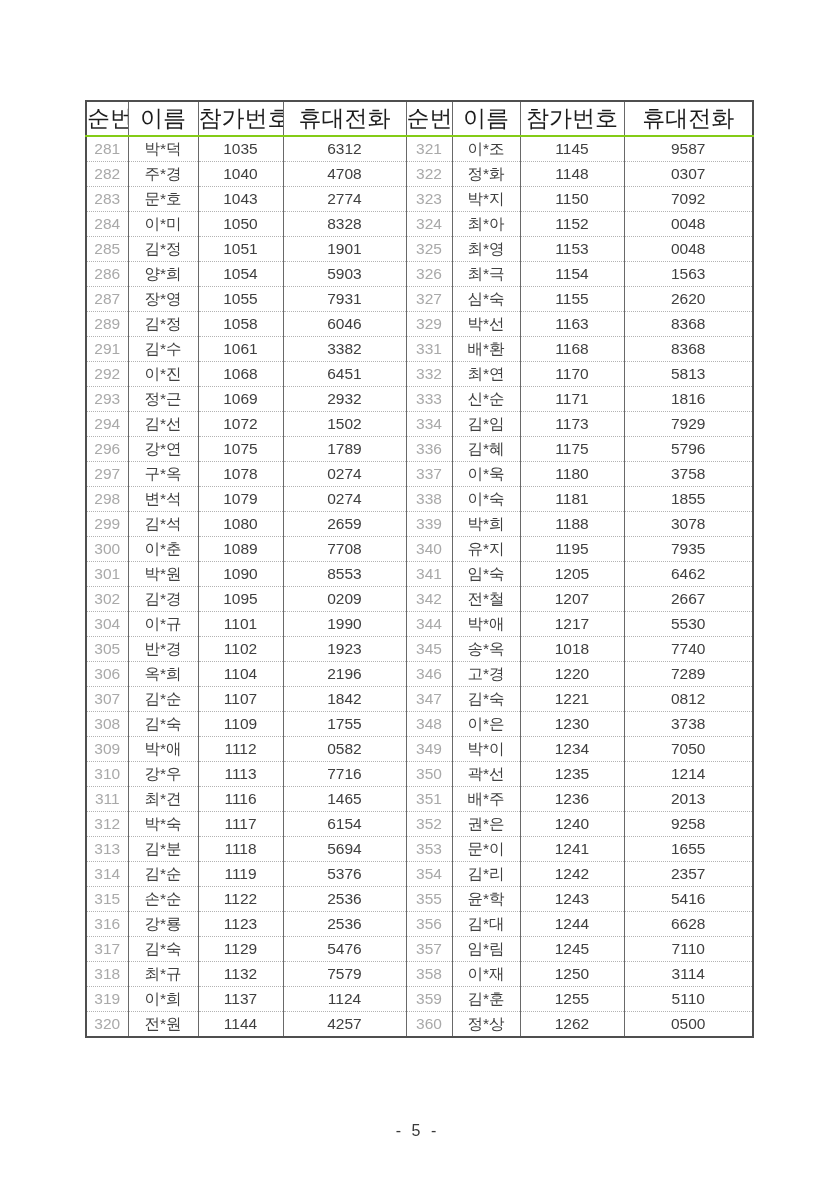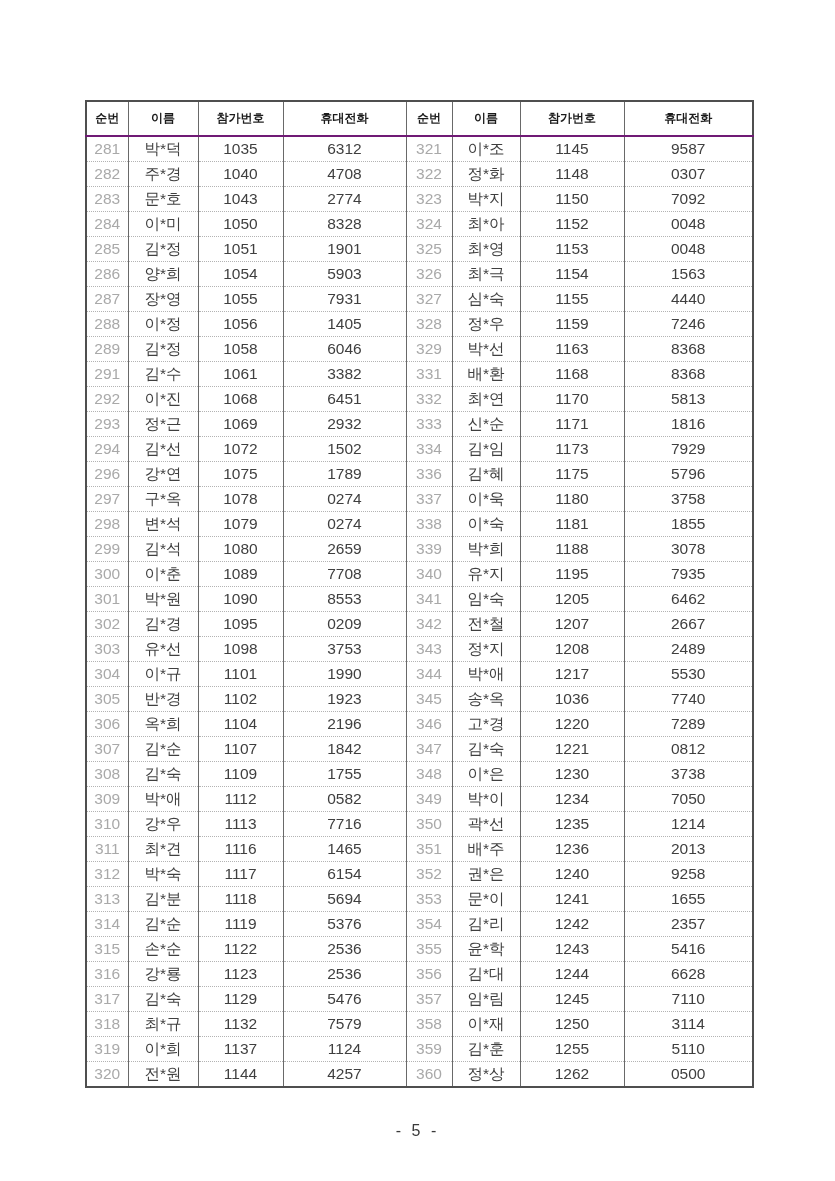--- a/index.html
+++ b/index.html
@@ -30,24 +30,24 @@
   table.participants th,
   table.participants td {
     padding: 0;
     text-align: center;
     vertical-align: middle;
     overflow: hidden;
     white-space: nowrap;
   }
   table.participants thead th {
     height: 33px;
-    font-size: 12px;
-    font-weight: bold;
+    font-size: 23px;
+    font-weight: normal;
     color: #1c1c1c;
-    border-bottom: 2px solid #701a75;
+    border-bottom: 2px solid #84cc16;
     background: #ffffff;
   }
   table.participants tbody td {
     height: 24px;
     font-size: 15.5px;
     color: #3f3f3f;
   }
   
   table.participants th + th,
   table.participants td + td {
@@ -163,31 +163,21 @@
             <td class="cell-phone">1563</td>
           </tr>
           <tr>
             <td class="cell-seq">287</td>
             <td class="cell-name">장*영</td>
             <td class="cell-entry-no">1055</td>
             <td class="cell-phone">7931</td>
             <td class="cell-seq">327</td>
             <td class="cell-name">심*숙</td>
             <td class="cell-entry-no">1155</td>
-            <td class="cell-phone">4440</td>
-          </tr>
-          <tr>
-            <td class="cell-seq">288</td>
-            <td class="cell-name">이*정</td>
-            <td class="cell-entry-no">1056</td>
-            <td class="cell-phone">1405</td>
-            <td class="cell-seq">328</td>
-            <td class="cell-name">정*우</td>
-            <td class="cell-entry-no">1159</td>
-            <td class="cell-phone">7246</td>
+            <td class="cell-phone">2620</td>
           </tr>
           <tr>
             <td class="cell-seq">289</td>
             <td class="cell-name">김*정</td>
             <td class="cell-entry-no">1058</td>
             <td class="cell-phone">6046</td>
             <td class="cell-seq">329</td>
             <td class="cell-name">박*선</td>
             <td class="cell-entry-no">1163</td>
             <td class="cell-phone">8368</td>
@@ -296,47 +286,37 @@
             <td class="cell-seq">302</td>
             <td class="cell-name">김*경</td>
             <td class="cell-entry-no">1095</td>
             <td class="cell-phone">0209</td>
             <td class="cell-seq">342</td>
             <td class="cell-name">전*철</td>
             <td class="cell-entry-no">1207</td>
             <td class="cell-phone">2667</td>
           </tr>
           <tr>
-            <td class="cell-seq">303</td>
-            <td class="cell-name">유*선</td>
-            <td class="cell-entry-no">1098</td>
-            <td class="cell-phone">3753</td>
-            <td class="cell-seq">343</td>
-            <td class="cell-name">정*지</td>
-            <td class="cell-entry-no">1208</td>
-            <td class="cell-phone">2489</td>
-          </tr>
-          <tr>
             <td class="cell-seq">304</td>
             <td class="cell-name">이*규</td>
             <td class="cell-entry-no">1101</td>
             <td class="cell-phone">1990</td>
             <td class="cell-seq">344</td>
             <td class="cell-name">박*애</td>
             <td class="cell-entry-no">1217</td>
             <td class="cell-phone">5530</td>
           </tr>
           <tr>
             <td class="cell-seq">305</td>
             <td class="cell-name">반*경</td>
             <td class="cell-entry-no">1102</td>
             <td class="cell-phone">1923</td>
             <td class="cell-seq">345</td>
             <td class="cell-name">송*옥</td>
-            <td class="cell-entry-no">1036</td>
+            <td class="cell-entry-no">1018</td>
             <td class="cell-phone">7740</td>
           </tr>
           <tr>
             <td class="cell-seq">306</td>
             <td class="cell-name">옥*희</td>
             <td class="cell-entry-no">1104</td>
             <td class="cell-phone">2196</td>
             <td class="cell-seq">346</td>
             <td class="cell-name">고*경</td>
             <td class="cell-entry-no">1220</td>

